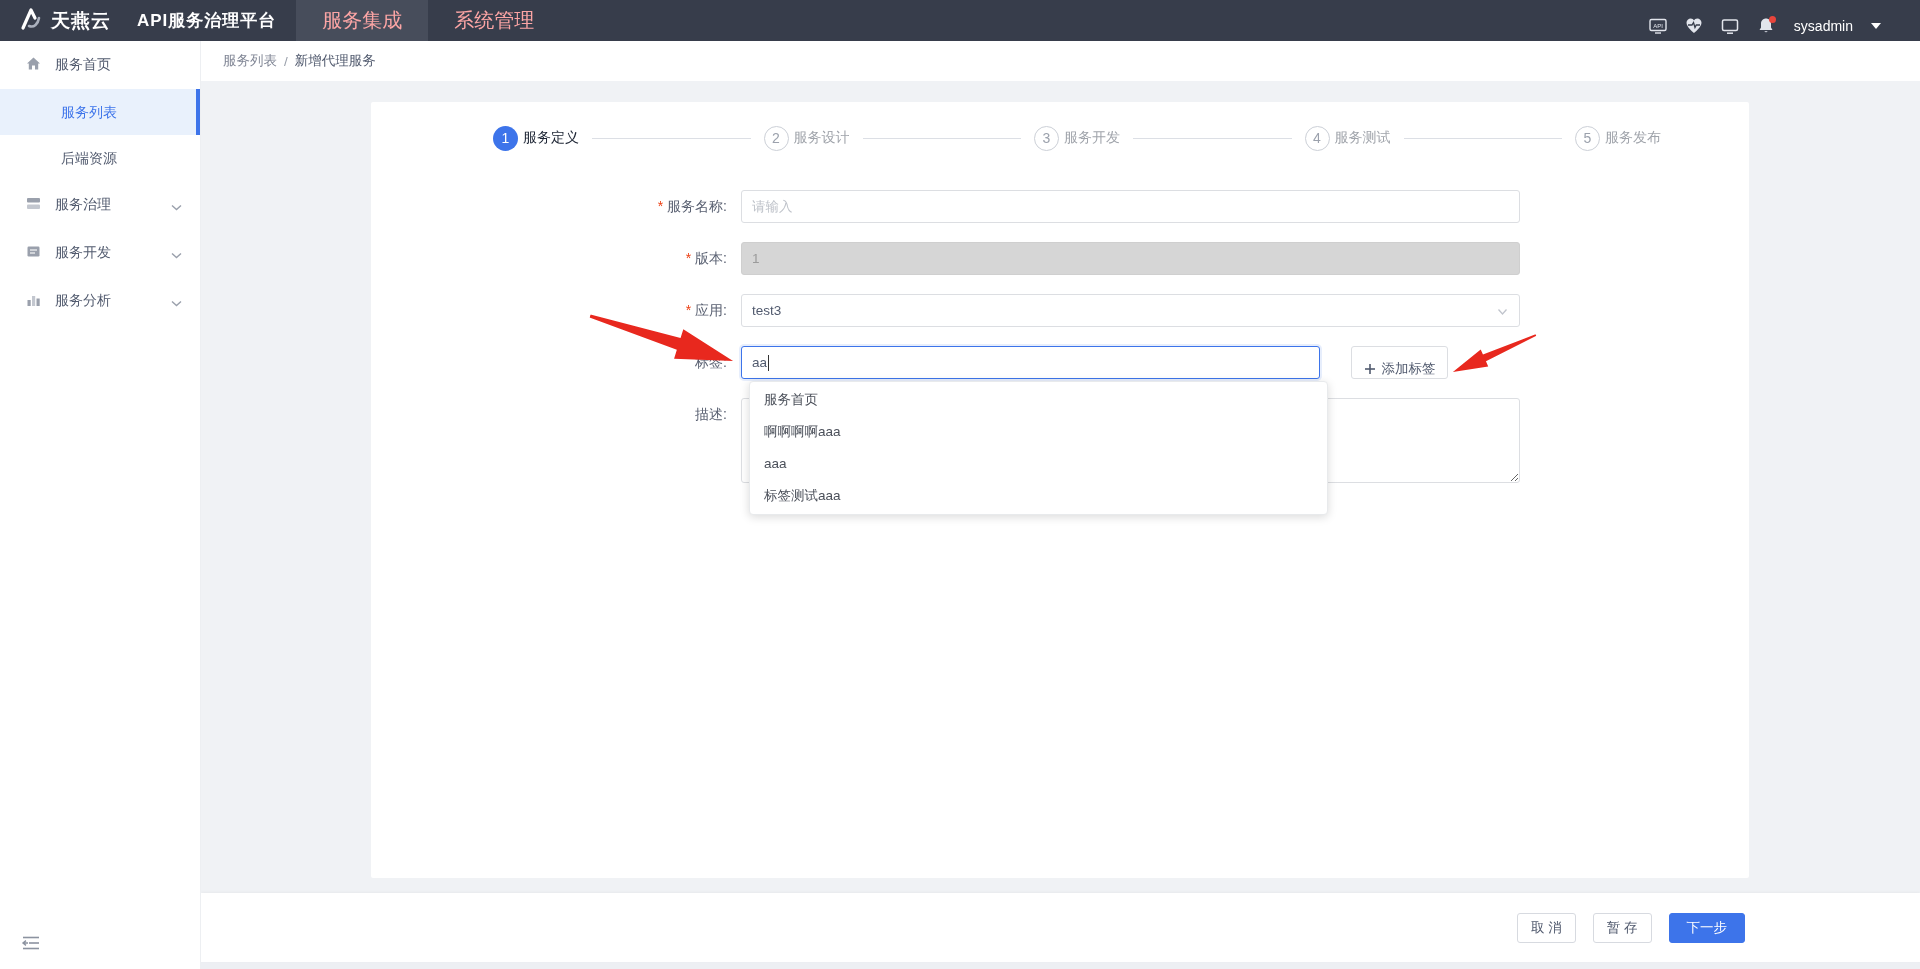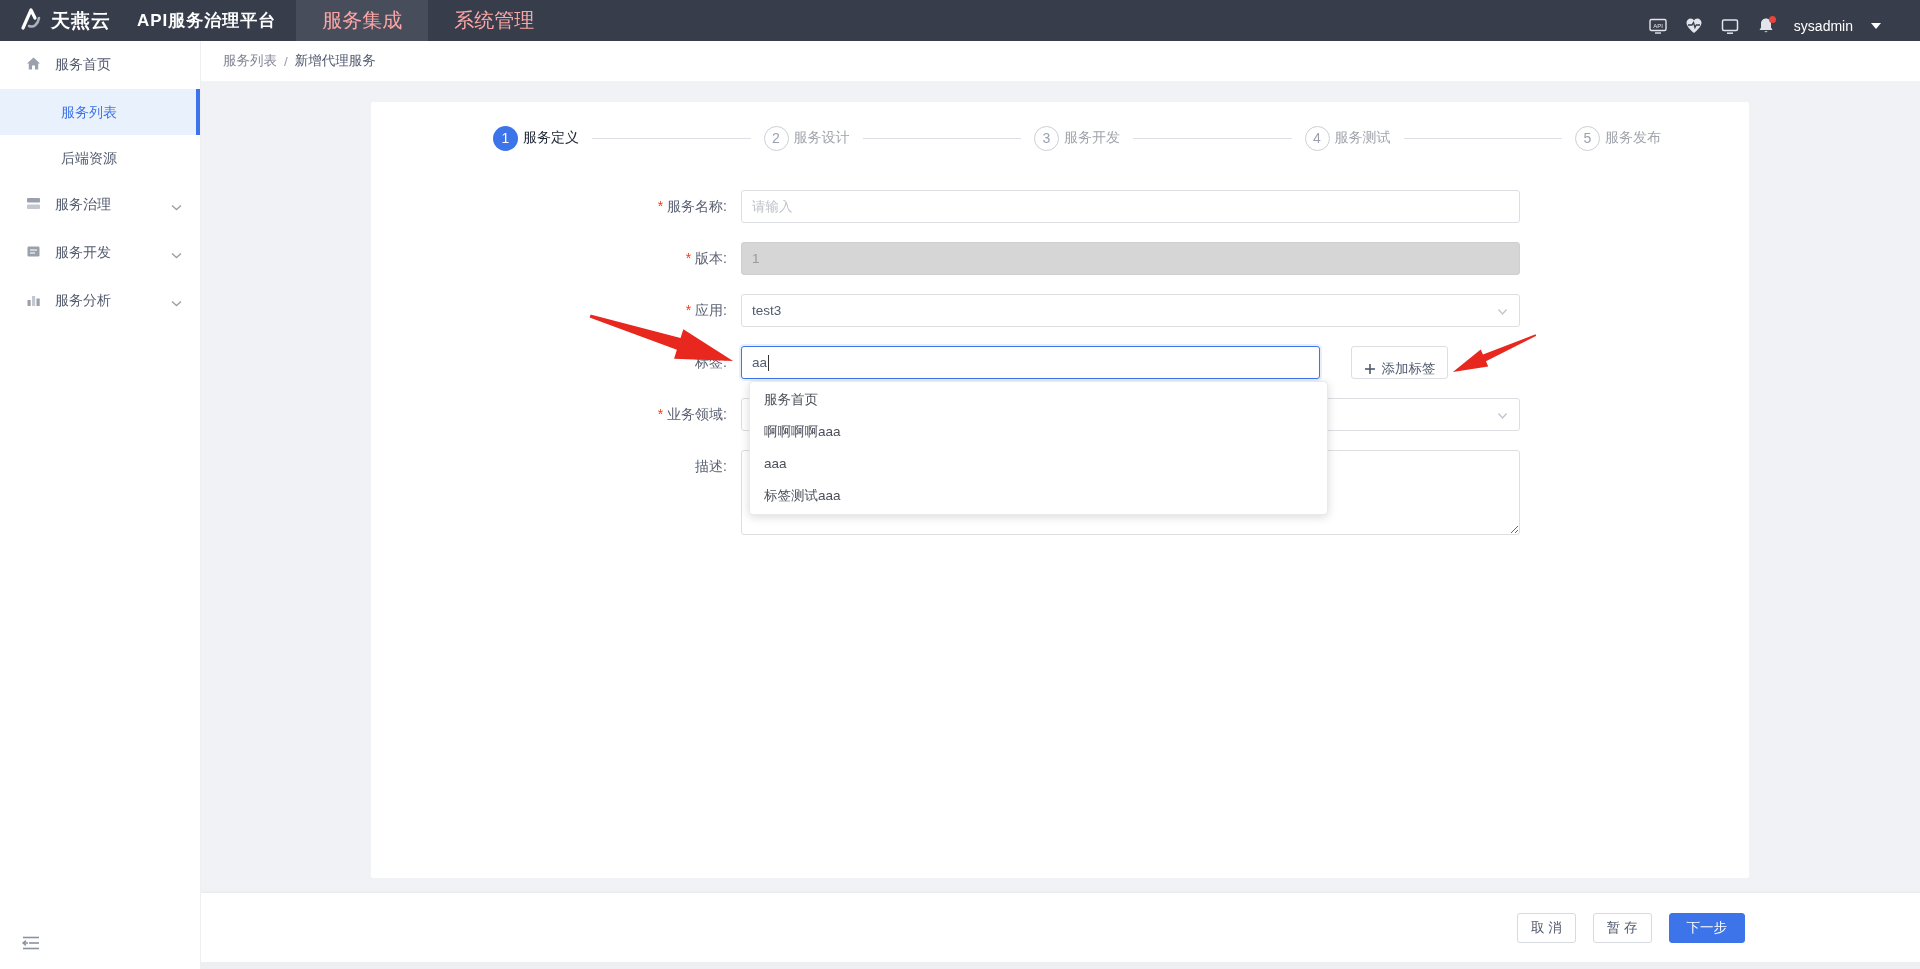--- a/index.html
+++ b/index.html
@@ -289,33 +289,20 @@
                 <svg width="12" height="12" viewBox="0 0 12 12">
                     <line x1="6" y1="1" x2="6" y2="11" stroke="#515a6e" stroke-width="1.6"></line>
                     <line x1="1" y1="6" x2="11" y2="6" stroke="#515a6e" stroke-width="1.6"></line>
                   </svg>
               </span>
               <span>添加标签</span>
             </button>
           </div>
         </div>
 
-        <div class="form-row">
-          <div class="form-label"><span class="req">*</span><span>业务领域:</span></div>
-          <div class="form-control">
-            <div class="fake-select">
-              <span></span>
-              <span class="sel-chevron">
-                <svg width="13" height="13" viewBox="0 0 13 13">
-                    <polyline points="2.5,4.5 6.5,9 10.5,4.5" fill="none" stroke="#c0c4cc" stroke-width="1.3"></polyline>
-                  </svg>
-              </span>
-            </div>
-          </div>
-        </div>
 
         <div class="form-row">
           <div class="form-label"><span>描述:</span></div>
           <div class="form-control">
             <textarea class="desc-textarea" style=""></textarea>
           </div>
         </div>
       </div>
 
       <div class="tag-dropdown">

